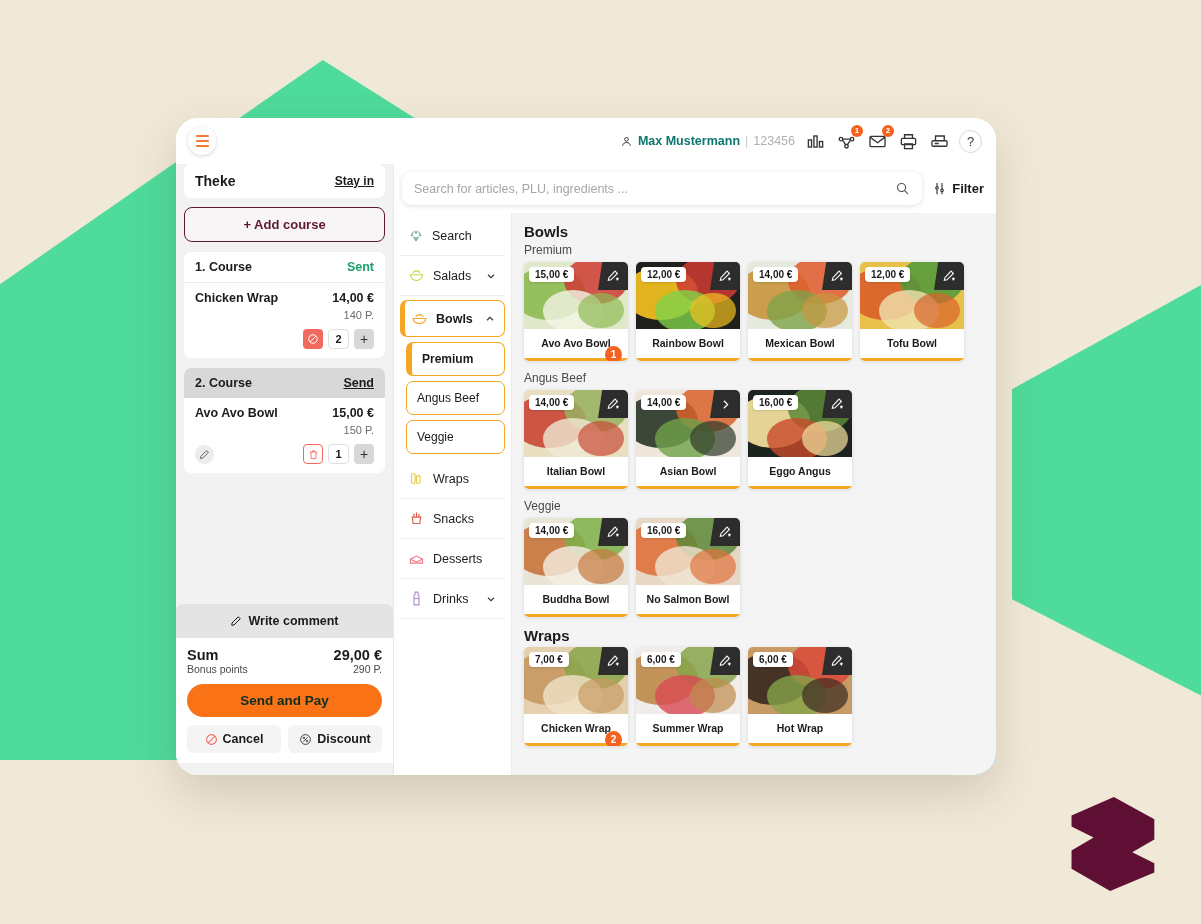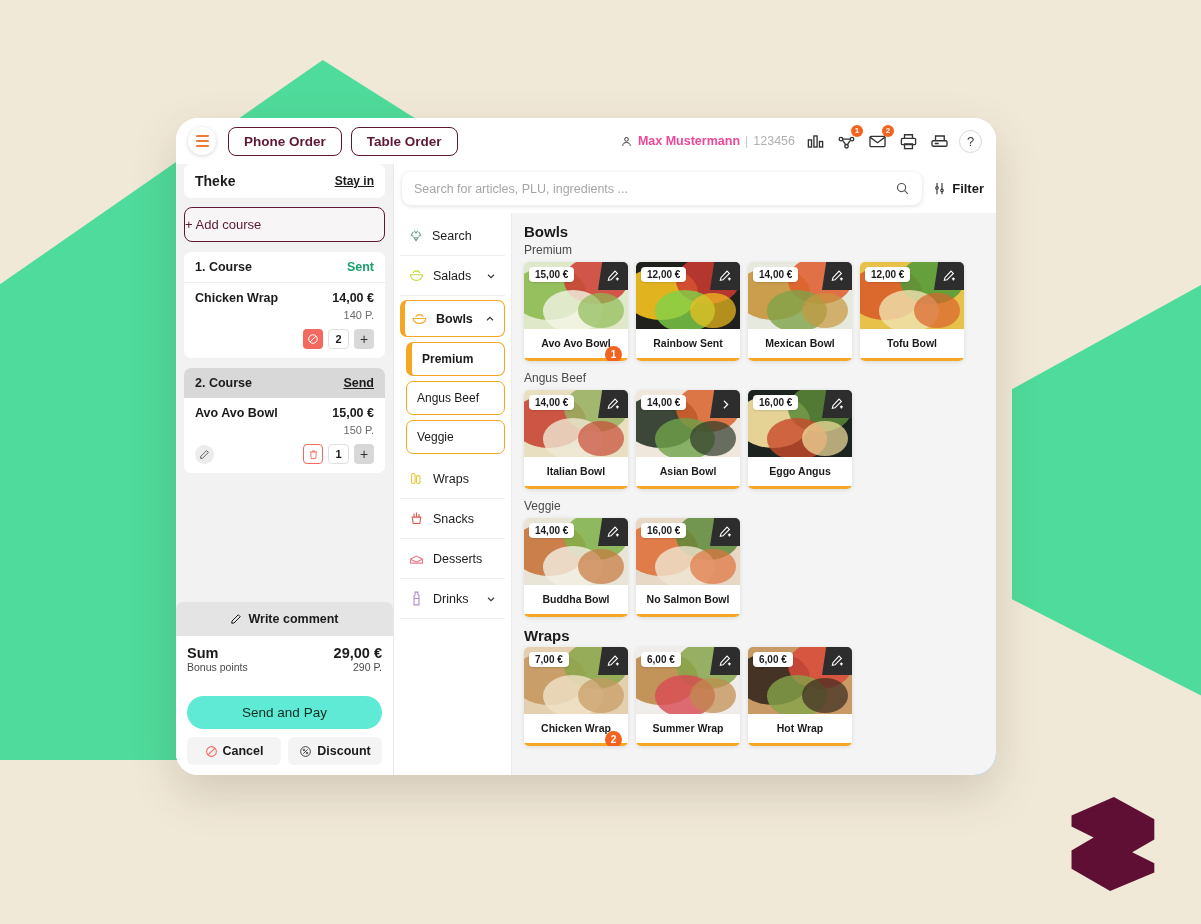--- a/index.html
+++ b/index.html
@@ -57,21 +57,21 @@
   .order-tab {
     border: 1.6px solid #5e1836; color: #5e1836;
     background: #fff;
     font-size: 13.5px; font-weight: 700;
     padding: 6px 15px; border-radius: 8px; cursor: pointer;
     white-space: nowrap;
   }
 
   .topbar-right { margin-left: auto; display:flex; align-items:center; gap: 9px; }
   .user { display:flex; align-items:center; gap:5px; font-size:12.5px; }
-  .user .uname { color:#ec4899; font-weight:700;text-align:right; }
+  .user .uname { color:#0f766e; font-weight:700;text-align:right; }
   .user .sep { color:#c9c9c9; }
   .user .uid { color:#b0b0b0; font-weight:400; }
   .ticon { position:relative; width:22px; height:22px; display:flex; align-items:center; justify-content:center; cursor:pointer; }
   .ticon svg { display:block; }
   .badge {
     position:absolute; top:-5px; right:-6px;
     min-width: 12px; height: 12px; padding: 0 3px;
     background:#f4621f; color:#fff; border-radius: 7px;
     font-size: 8px; font-weight: 700; line-height: 12px; text-align:center;
   }
@@ -82,35 +82,35 @@
   }
 
   
   .body { flex: 1; display:flex; min-height: 0; background:#ffffff; }
 
   
   .order-panel {
     width: 218px; flex: 0 0 218px;
     background: #f2f2f2;
     display:flex; flex-direction:column;
-    padding: 0 8px 8px 8px;
+    padding: 0 8px 20px 8px;
     border-right: 1px solid #e8e8e8;
   }
   .theke {
     background:#fff; border-radius: 7px; padding: 9px 11px;
     display:flex; align-items:center; justify-content:space-between;
     margin-bottom: 9px;
   }
   .theke-name { font-size: 14px; font-weight: 700; color:#1b1b1b; }
   .theke-link { font-size: 12px; font-weight:700; color:#1b1b1b; text-decoration: underline; cursor:pointer; }
 
   .add-course {
     border: 1.5px solid #5e1836; background:#f7f5f5; color:#5e1836;
-    border-radius: 8px; font-size: 13px; font-weight: 400;
-    padding: 9px 0; cursor:pointer; margin-bottom: 10px;
+    border-radius: 8px; font-size: 13px; font-weight: 700;
+    padding: 9px 0; text-align:center; cursor:pointer; margin-bottom: 10px;
   }
 
   .course { background:#fff; border-radius: 7px; margin-bottom: 10px; overflow:hidden; }
   .course-head {
     display:flex; align-items:center; justify-content:space-between;
     padding: 8px 11px; font-size: 12.5px; font-weight:700; color:#1b1b1b;
   }
   .course-head.sent { border-bottom: 1px solid #ececec; gap: 32px; }
   .course-head.pending { background:#d8d8d8; }
   .status-sent { color:#1aa06d; font-weight:700; font-size:12.5px; }
@@ -157,23 +157,23 @@
   }
   .totals {
     background:#fff; margin: 0 -8px -8px -8px; padding: 9px 11px 10px 11px;
   }
   .tot-row { display:flex; justify-content:space-between; align-items:baseline; }
   .tot-label { font-size: 14.5px; font-weight:700; color:#1b1b1b; }
   .tot-value { font-size: 14.5px; font-weight:700; color:#1b1b1b; }
   .tot-sub { font-size: 10.5px; color:#4a4a4a; }
   .tot-subv { font-size: 10.5px; color:#4a4a4a; }
   .pay-btn {
-    margin-top: 23px; background:#5eead4; color:#0f2e22;
+    margin-top: 9px; background:#f97316; color:#0f2e22;
     border-radius: 20px; text-align:center; padding: 9px 0;
-    font-size: 13.5px; font-weight:400; cursor:pointer;
+    font-size: 13.5px; font-weight:700; cursor:pointer;
   }
   .foot-btns { display:flex; gap:7px; margin-top: 8px; }
   .foot-btn {
     flex:1; background:#f4f4f4; border-radius: 6px; padding: 7px 0;
     display:flex; align-items:center; justify-content:center; gap:5px;
     font-size: 12.5px; font-weight:700; color:#1b1b1b; cursor:pointer;
   }
 
   
   .right { flex:1; display:flex; flex-direction:column; min-width:0; background:#0ea5e9; }
@@ -268,24 +268,20 @@
 
 <div class="window">
 
   <div class="topbar">
     <div class="burger">
       <i></i>
         <i></i>
         <i></i>
     </div>
 
-    <div class="order-tabs">
-      <div class="order-tab">Phone Order</div>
-      <div class="order-tab">Table Order</div>
-    </div>
 
     <div class="topbar-right">
       <div class="user">
         <svg width="13" height="13" viewBox="0 0 24 24" fill="none" stroke="#333" stroke-width="1.8">
           <circle cx="12" cy="8" r="3.4"></circle>
             <path d="M5 20c0-3.9 3.1-6.2 7-6.2s7 2.3 7 6.2"></path>
         </svg>
         <span class="uname">Max Mustermann</span>
         <span class="sep">|</span>
         <span class="uid">123456</span>
@@ -577,21 +573,21 @@
     <div class="blob" style="left:52%;top:46%;width:44%;height:52%;background:#f2c120;opacity:.7"></div>
   </div>
         <div class="price-tag">12,00 €</div>
         <div class="corner-btn">
           <svg width="14" height="14" viewBox="0 0 24 24" fill="none" stroke="#fff" stroke-width="1.9">
                       <path d="M15.5 3.5 19.5 7.5 8.5 18.5 4 19.5 5 15Z"></path>
                       <path d="M17 17h5M19.5 14.5v5"></path>
                     </svg>
         </div>
       </div>
-      <div class="card-name">Rainbow Sent</div>
+      <div class="card-name">Rainbow Bowl</div>
       <div class="card-underline"></div>
 
     </div>
               <div class="card">
       <div class="card-img">
         <div class="ph" style="background:#e6e9de">
     <div class="blob" style="left:-12%;top:8%;width:72%;height:78%;background:#c8973f;opacity:.92"></div>
     <div class="blob" style="left:38%;top:-8%;width:62%;height:70%;background:#e05a2b;opacity:.85"></div>
     <div class="blob" style="left:18%;top:42%;width:58%;height:62%;background:#7fa24a;opacity:.8"></div>
     <div class="blob" style="left:52%;top:46%;width:44%;height:52%;background:#c8973f;opacity:.7"></div>

